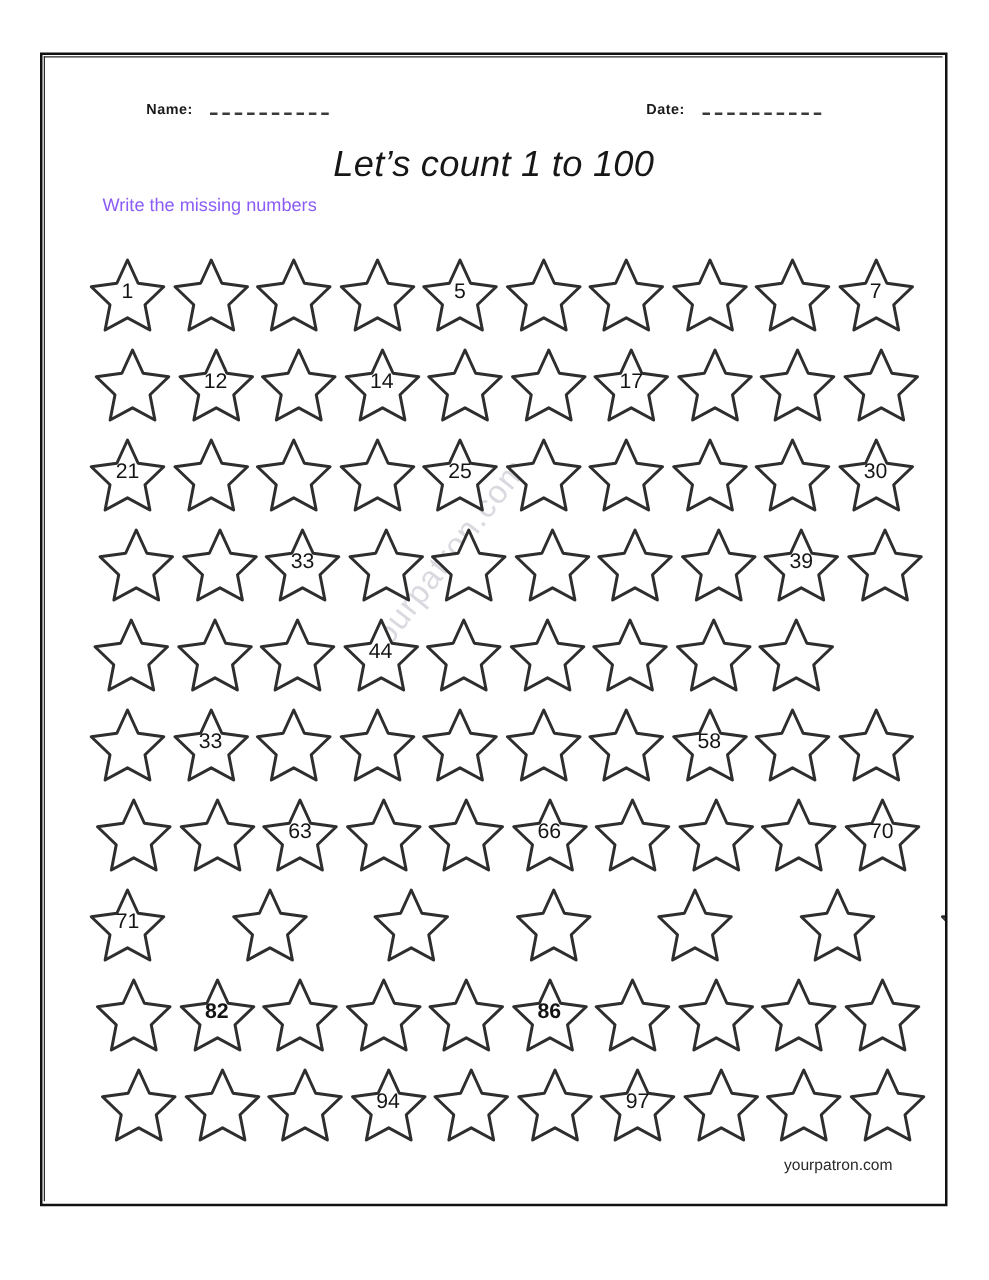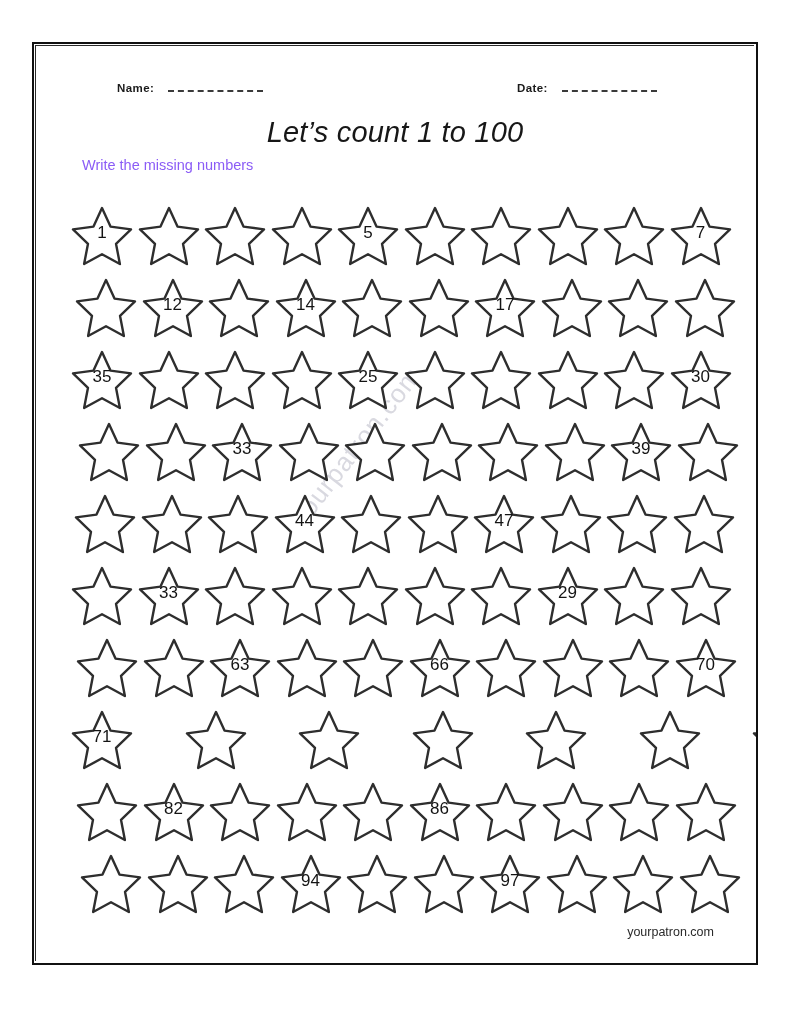--- a/index.html
+++ b/index.html
@@ -159,21 +159,21 @@
   }
 
   
   .star-row:nth-child(2)  { margin-left: 4px; }
   .star-row:nth-child(3)  { margin-left: 0px; }
   .star-row:nth-child(4)  { margin-left: 7px; justify-content: space-between; }
   .star-row:nth-child(5)  { margin-left: 3px; }
   .star-row:nth-child(6)  { margin-left: 0px; }
   .star-row:nth-child(7)  { margin-left: 5px; }
   .star-row:nth-child(8)  { margin-left: 0px; gap: 47px; }
-  .star-row:nth-child(9)  { margin-left: 5px; }
+  .star-row:nth-child(9)  { margin-left: 5px; font-weight: bold; }
   .star-row:nth-child(10) { margin-left: 9px; }
 
   
   .footer {
     position: absolute;
     right: 42px;
     bottom: 24px;
     font-size: 12.5px;
     color: #2a2a2a;
   }
@@ -322,21 +322,21 @@
             <polygon points="31,4 39.5,22.6 60,25.4 45,39.8 48.9,60 31,50.3 13.1,60 17,39.8 2,25.4 22.5,22.6"></polygon>
           </svg>
           <span class="star-num"></span>
         </div>
       </div>
       <div class="star-row">
         <div class="star-cell">
           <svg viewBox="0 0 62 62">
             <polygon points="31,4 39.5,22.6 60,25.4 45,39.8 48.9,60 31,50.3 13.1,60 17,39.8 2,25.4 22.5,22.6"></polygon>
           </svg>
-          <span class="star-num">35</span>
+          <span class="star-num">21</span>
         </div>
         <div class="star-cell">
           <svg viewBox="0 0 62 62">
             <polygon points="31,4 39.5,22.6 60,25.4 45,39.8 48.9,60 31,50.3 13.1,60 17,39.8 2,25.4 22.5,22.6"></polygon>
           </svg>
           <span class="star-num"></span>
         </div>
         <div class="star-cell">
           <svg viewBox="0 0 62 62">
             <polygon points="31,4 39.5,22.6 60,25.4 45,39.8 48.9,60 31,50.3 13.1,60 17,39.8 2,25.4 22.5,22.6"></polygon>
@@ -482,26 +482,20 @@
         <div class="star-cell">
           <svg viewBox="0 0 62 62">
             <polygon points="31,4 39.5,22.6 60,25.4 45,39.8 48.9,60 31,50.3 13.1,60 17,39.8 2,25.4 22.5,22.6"></polygon>
           </svg>
           <span class="star-num"></span>
         </div>
         <div class="star-cell">
           <svg viewBox="0 0 62 62">
             <polygon points="31,4 39.5,22.6 60,25.4 45,39.8 48.9,60 31,50.3 13.1,60 17,39.8 2,25.4 22.5,22.6"></polygon>
           </svg>
-          <span class="star-num">47</span>
-        </div>
-        <div class="star-cell">
-          <svg viewBox="0 0 62 62">
-            <polygon points="31,4 39.5,22.6 60,25.4 45,39.8 48.9,60 31,50.3 13.1,60 17,39.8 2,25.4 22.5,22.6"></polygon>
-          </svg>
           <span class="star-num"></span>
         </div>
         <div class="star-cell">
           <svg viewBox="0 0 62 62">
             <polygon points="31,4 39.5,22.6 60,25.4 45,39.8 48.9,60 31,50.3 13.1,60 17,39.8 2,25.4 22.5,22.6"></polygon>
           </svg>
           <span class="star-num"></span>
         </div>
         <div class="star-cell">
           <svg viewBox="0 0 62 62">
@@ -550,21 +544,21 @@
         <div class="star-cell">
           <svg viewBox="0 0 62 62">
             <polygon points="31,4 39.5,22.6 60,25.4 45,39.8 48.9,60 31,50.3 13.1,60 17,39.8 2,25.4 22.5,22.6"></polygon>
           </svg>
           <span class="star-num"></span>
         </div>
         <div class="star-cell">
           <svg viewBox="0 0 62 62">
             <polygon points="31,4 39.5,22.6 60,25.4 45,39.8 48.9,60 31,50.3 13.1,60 17,39.8 2,25.4 22.5,22.6"></polygon>
           </svg>
-          <span class="star-num">29</span>
+          <span class="star-num">58</span>
         </div>
         <div class="star-cell">
           <svg viewBox="0 0 62 62">
             <polygon points="31,4 39.5,22.6 60,25.4 45,39.8 48.9,60 31,50.3 13.1,60 17,39.8 2,25.4 22.5,22.6"></polygon>
           </svg>
           <span class="star-num"></span>
         </div>
         <div class="star-cell">
           <svg viewBox="0 0 62 62">
             <polygon points="31,4 39.5,22.6 60,25.4 45,39.8 48.9,60 31,50.3 13.1,60 17,39.8 2,25.4 22.5,22.6"></polygon>

